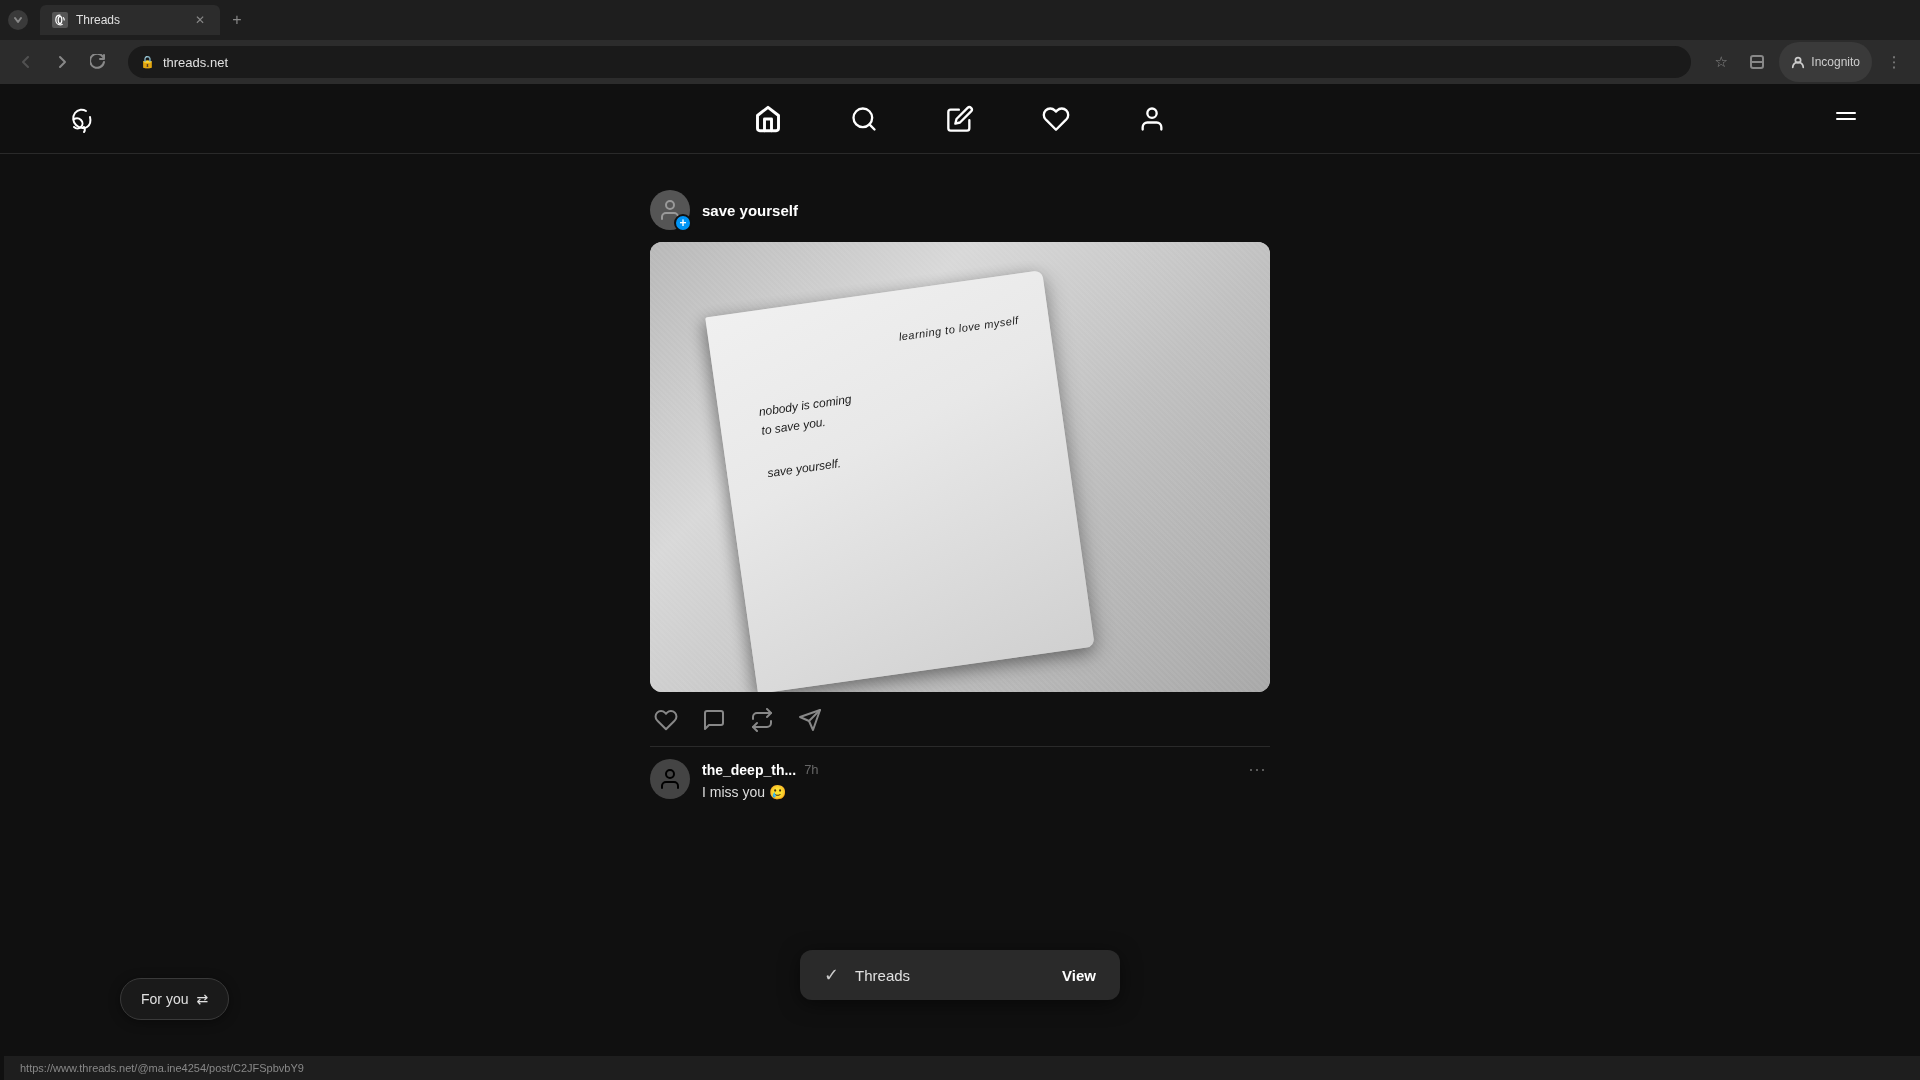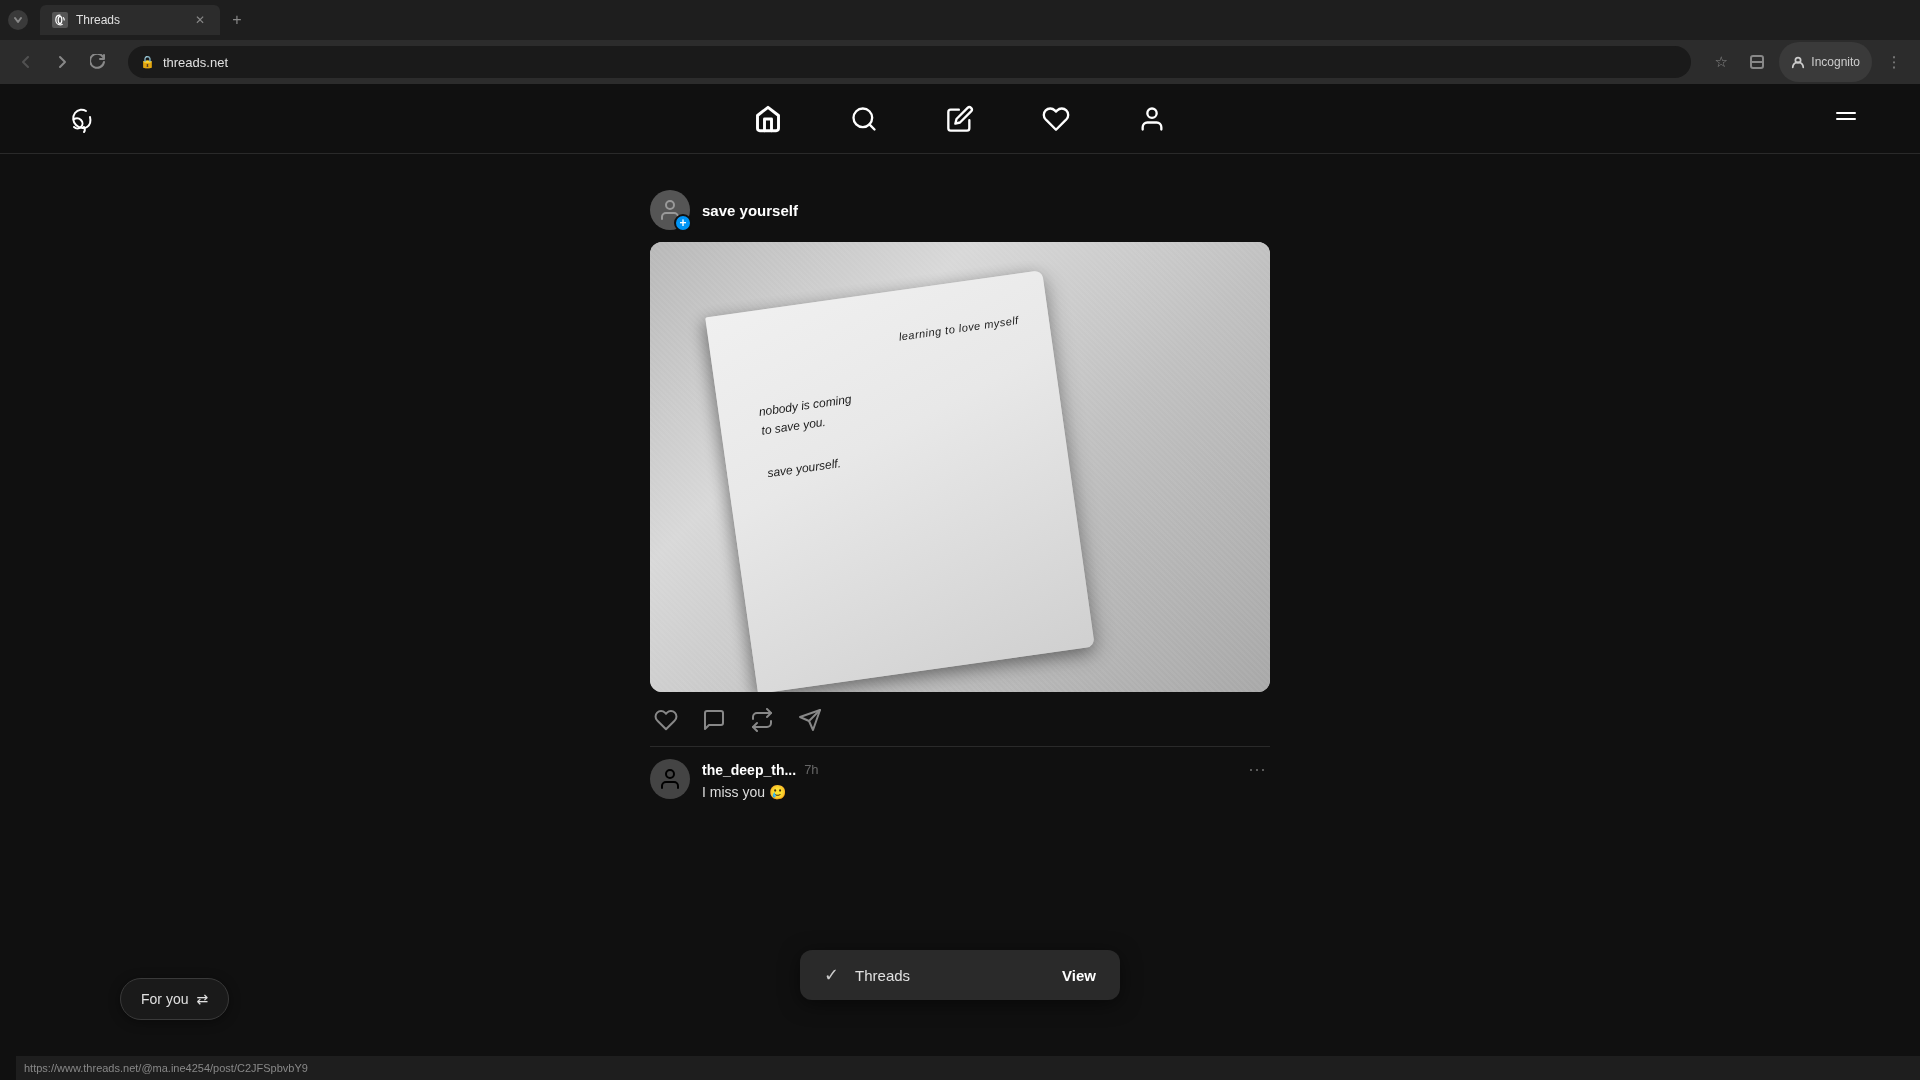--- a/index.html
+++ b/index.html
@@ -450,27 +450,27 @@
       font-size: 14px;
       font-weight: 500;
       cursor: pointer;
       box-shadow: 0 2px 12px rgba(0,0,0,0.4);
     }
 
     
     .status-bar {
       position: fixed;
       bottom: 0;
-      left: 16px;
+      left: 4px;
       right: 0;
       height: 24px;
       background: #1e1e1e;
       display: flex;
       align-items: center;
-      padding: 0 8px;
+      padding: 0 16px;
     }
     .status-url {
       font-size: 11px;
       color: #888;
     }
 
     
     svg {
       fill: none;
       stroke: currentColor;

